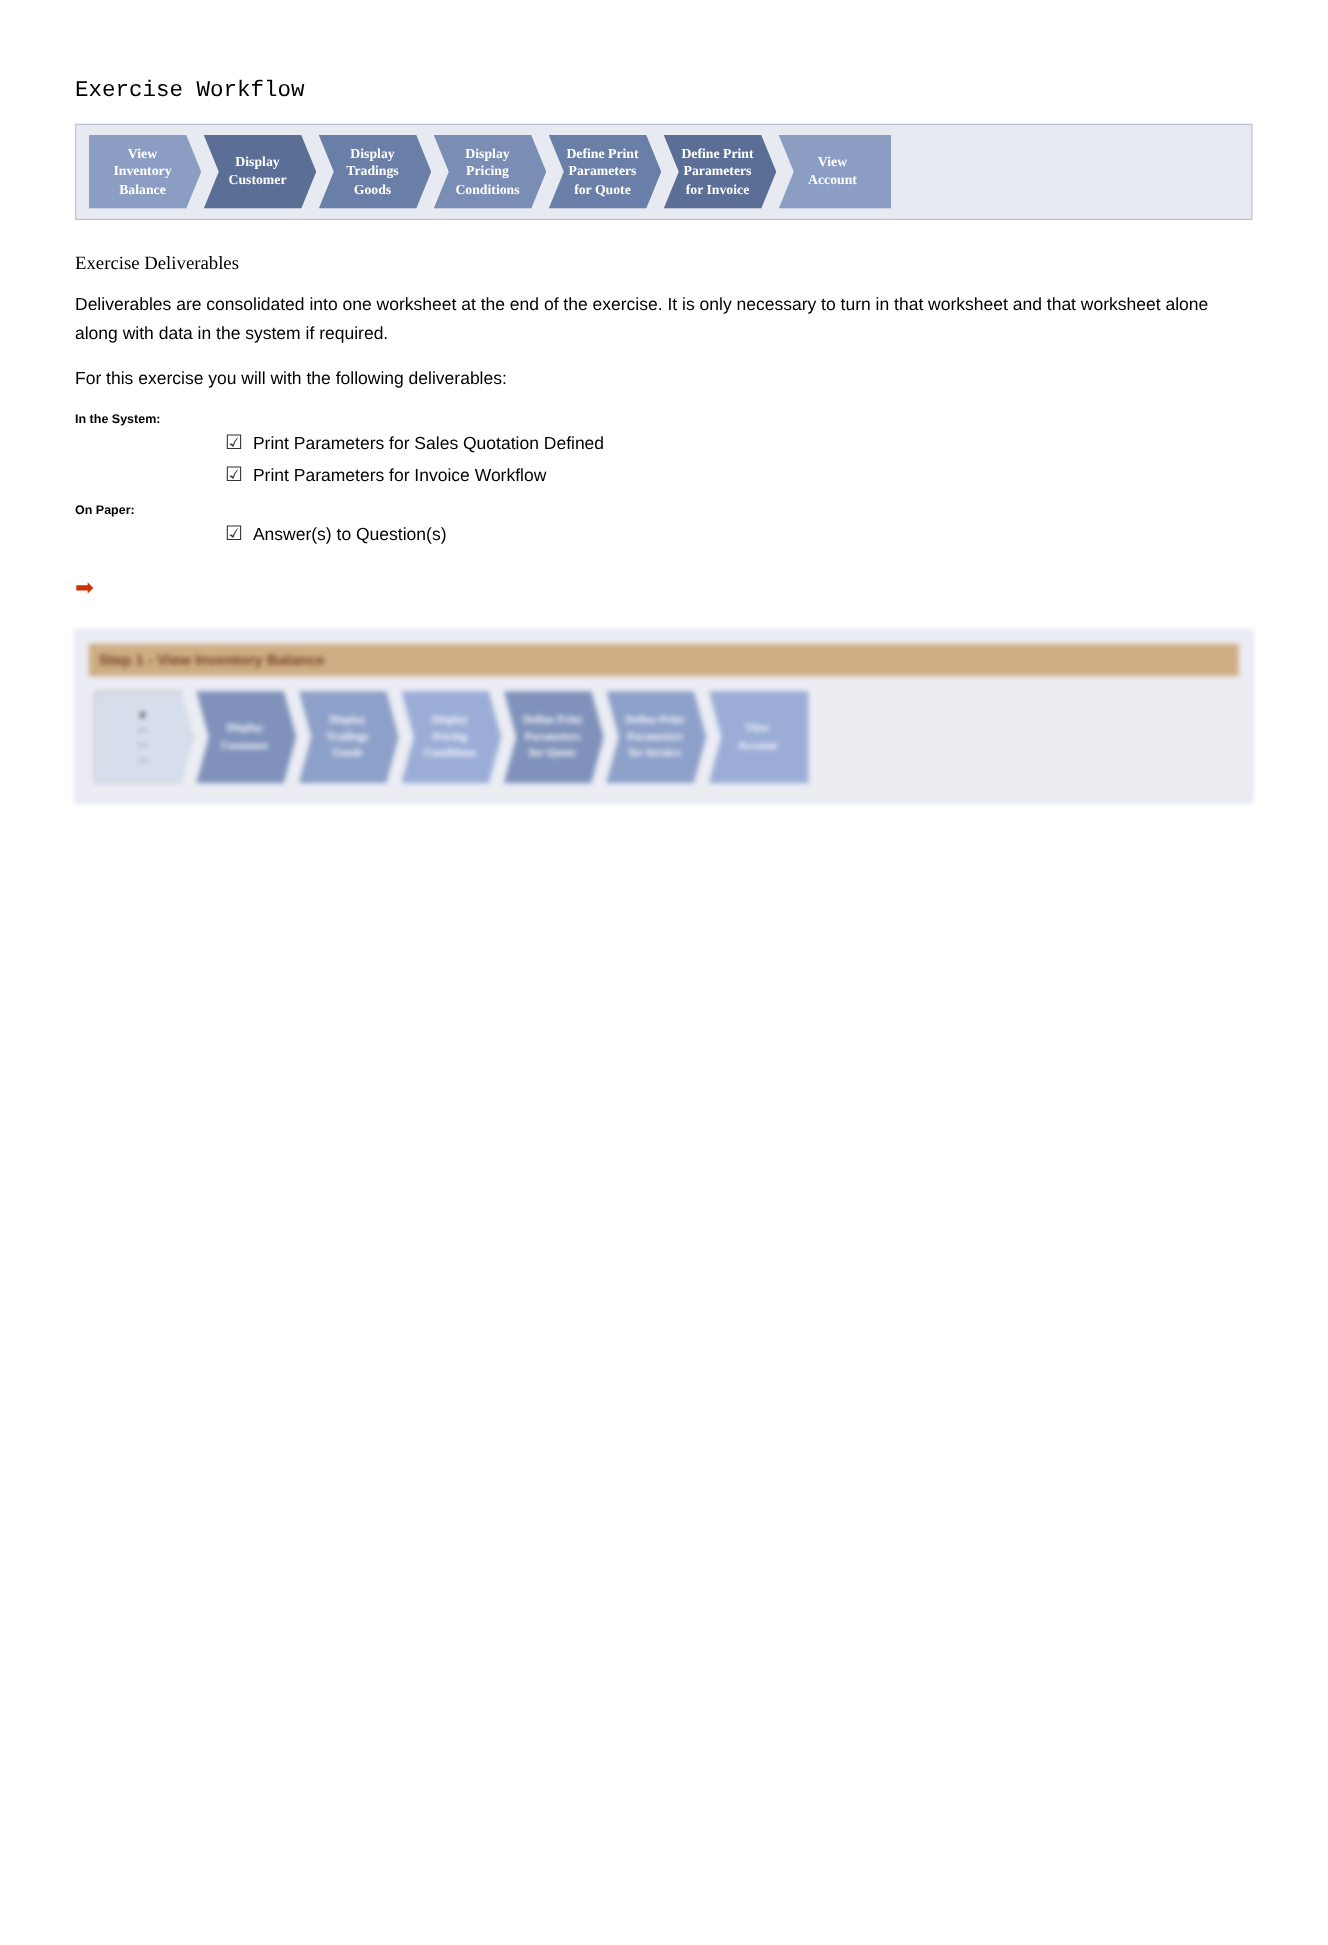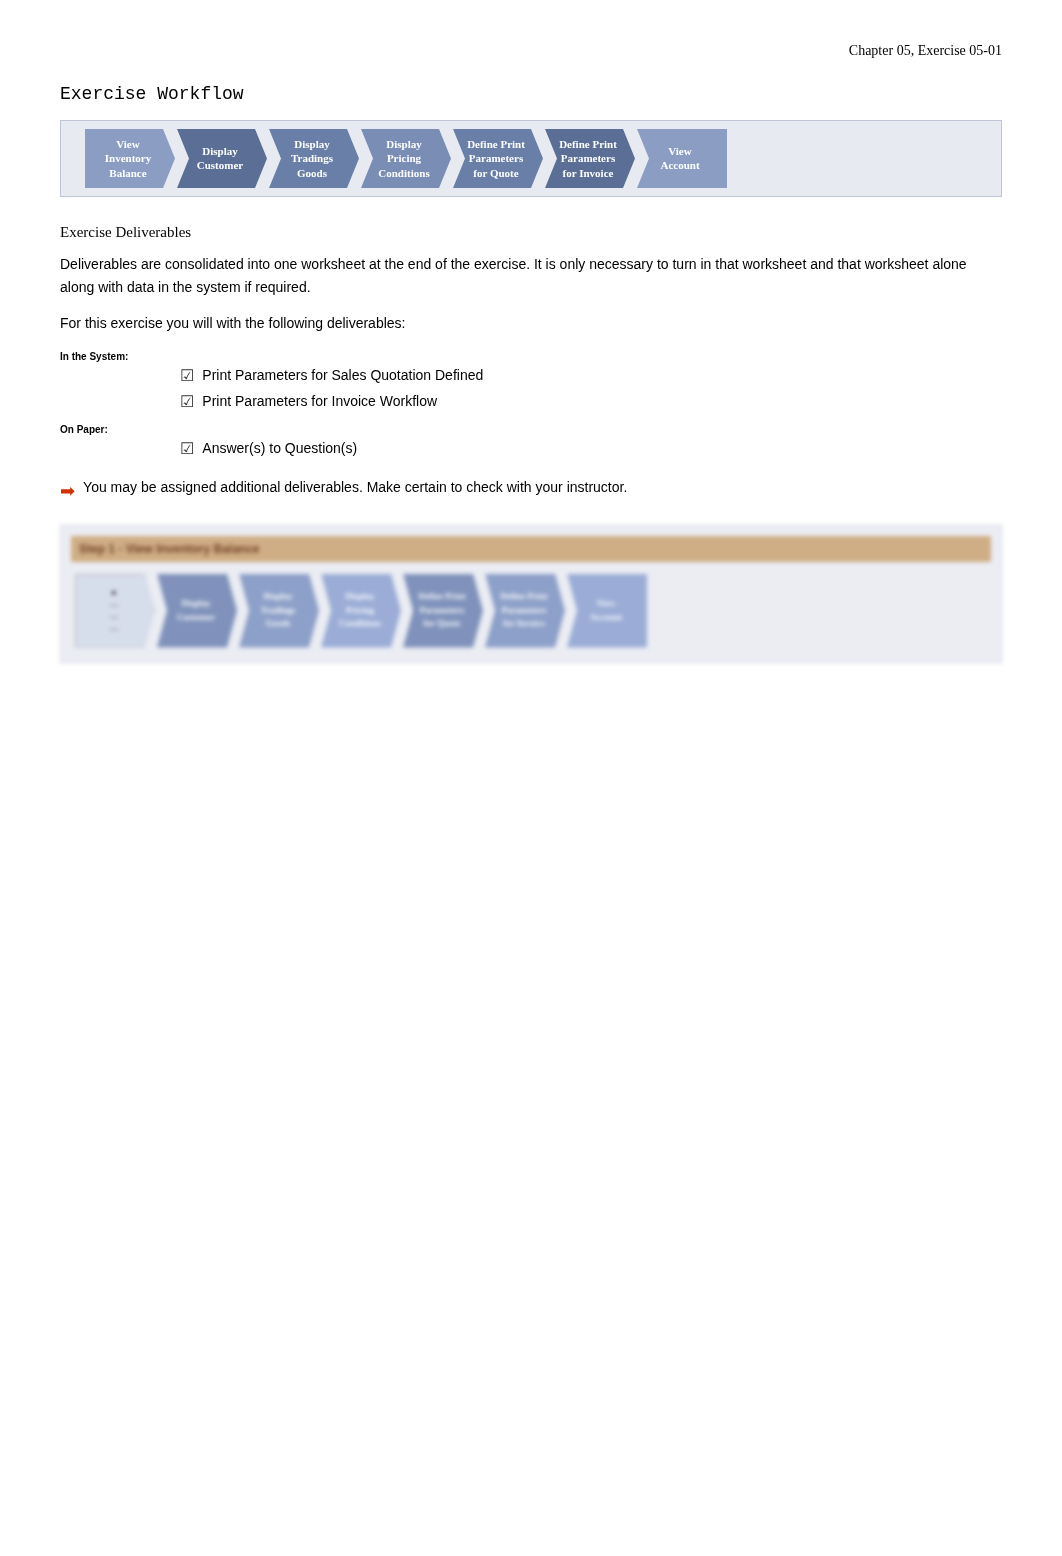--- a/index.html
+++ b/index.html
@@ -26,21 +26,21 @@
       font-family: Liberation Mono, monospace;
     }
 
     
     .workflow-container {
       display: flex;
       align-items: stretch;
       margin-bottom: 24px;
       background: #e8eaf2;
       border: 1px solid #c0c4d8;
-      padding: 8px 24px;
+      padding: 8px 10px;
       gap: 2px;
     }
 
     .workflow-arrow {
       position: relative;
       display: flex;
       align-items: center;
       justify-content: center;
       text-align: center;
       font-size: 11px;
@@ -189,21 +189,20 @@
     .on-paper-row {
       display: flex;
       align-items: flex-end;
       gap: 0;
     }
   </style>
 </head>
 <body>
 
 <div class="header-right">
-  <div>Chapter 05, Exercise 05-01</div>
 </div>
 
 <div class="section-title">Exercise Workflow</div>
 
 <div class="workflow-container">
 
   <div class="workflow-arrow active">
     <span>View<br>Inventory<br>Balance</span>
   </div>
 
@@ -255,21 +254,20 @@
 </div>
 <ul class="checklist">
   <li>
     <span class="checkbox-icon">☑</span>
     <span>Answer(s) to Question(s)</span>
   </li>
 </ul>
 
 <div class="note-row">
   <span class="arrow-bullet">➡</span>
-  <span>You may be assigned additional deliverables. Make certain to check with your instructor.</span>
 </div>
 
 <div class="blurred-section">
   <div class="blurred-header">Step 1 - View Inventory Balance</div>
   <div class="blurred-workflow">
 
     <div class="blurred-arrow" style="clip-path: polygon(0 0, calc(100% - 10px) 0, 100% 50%, calc(100% - 10px) 100%, 0 100%); background: #d0d8e8; color: #333;">
       <span style="font-size:8px;">■<br>―<br>―<br>―</span>
     </div>
 

